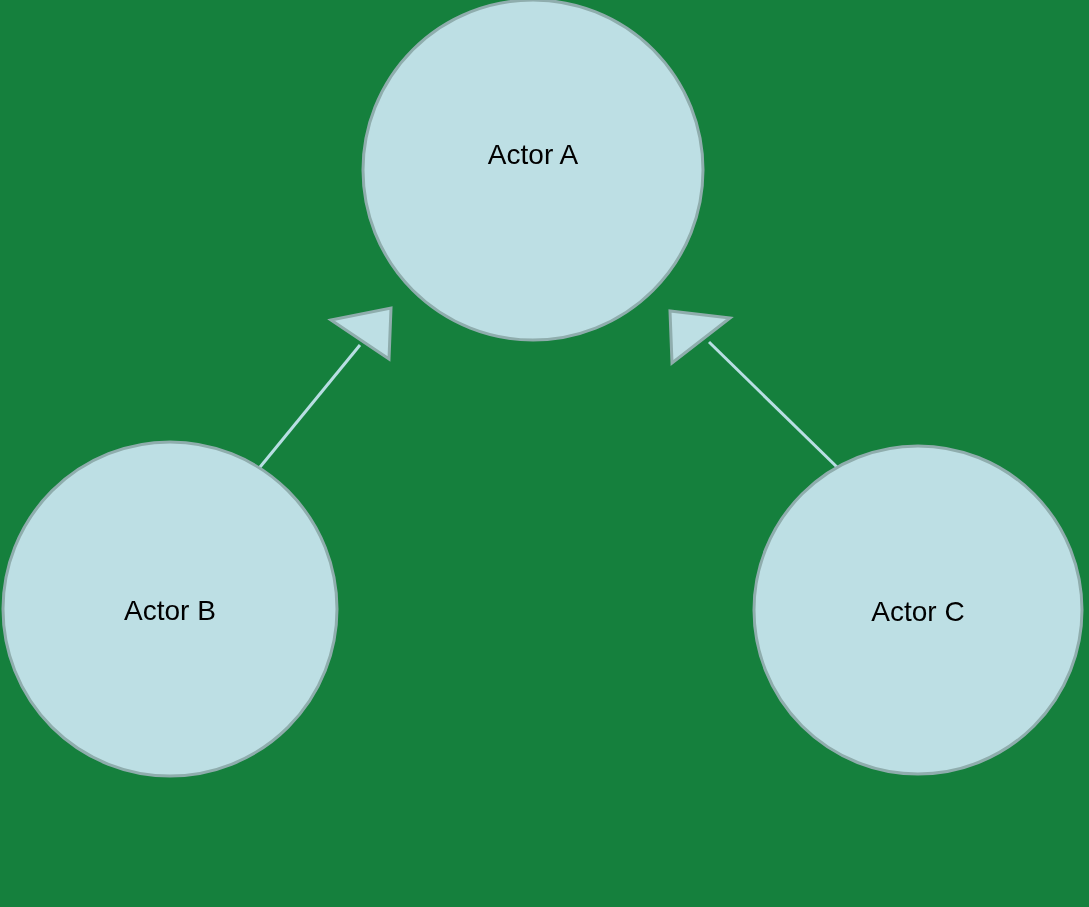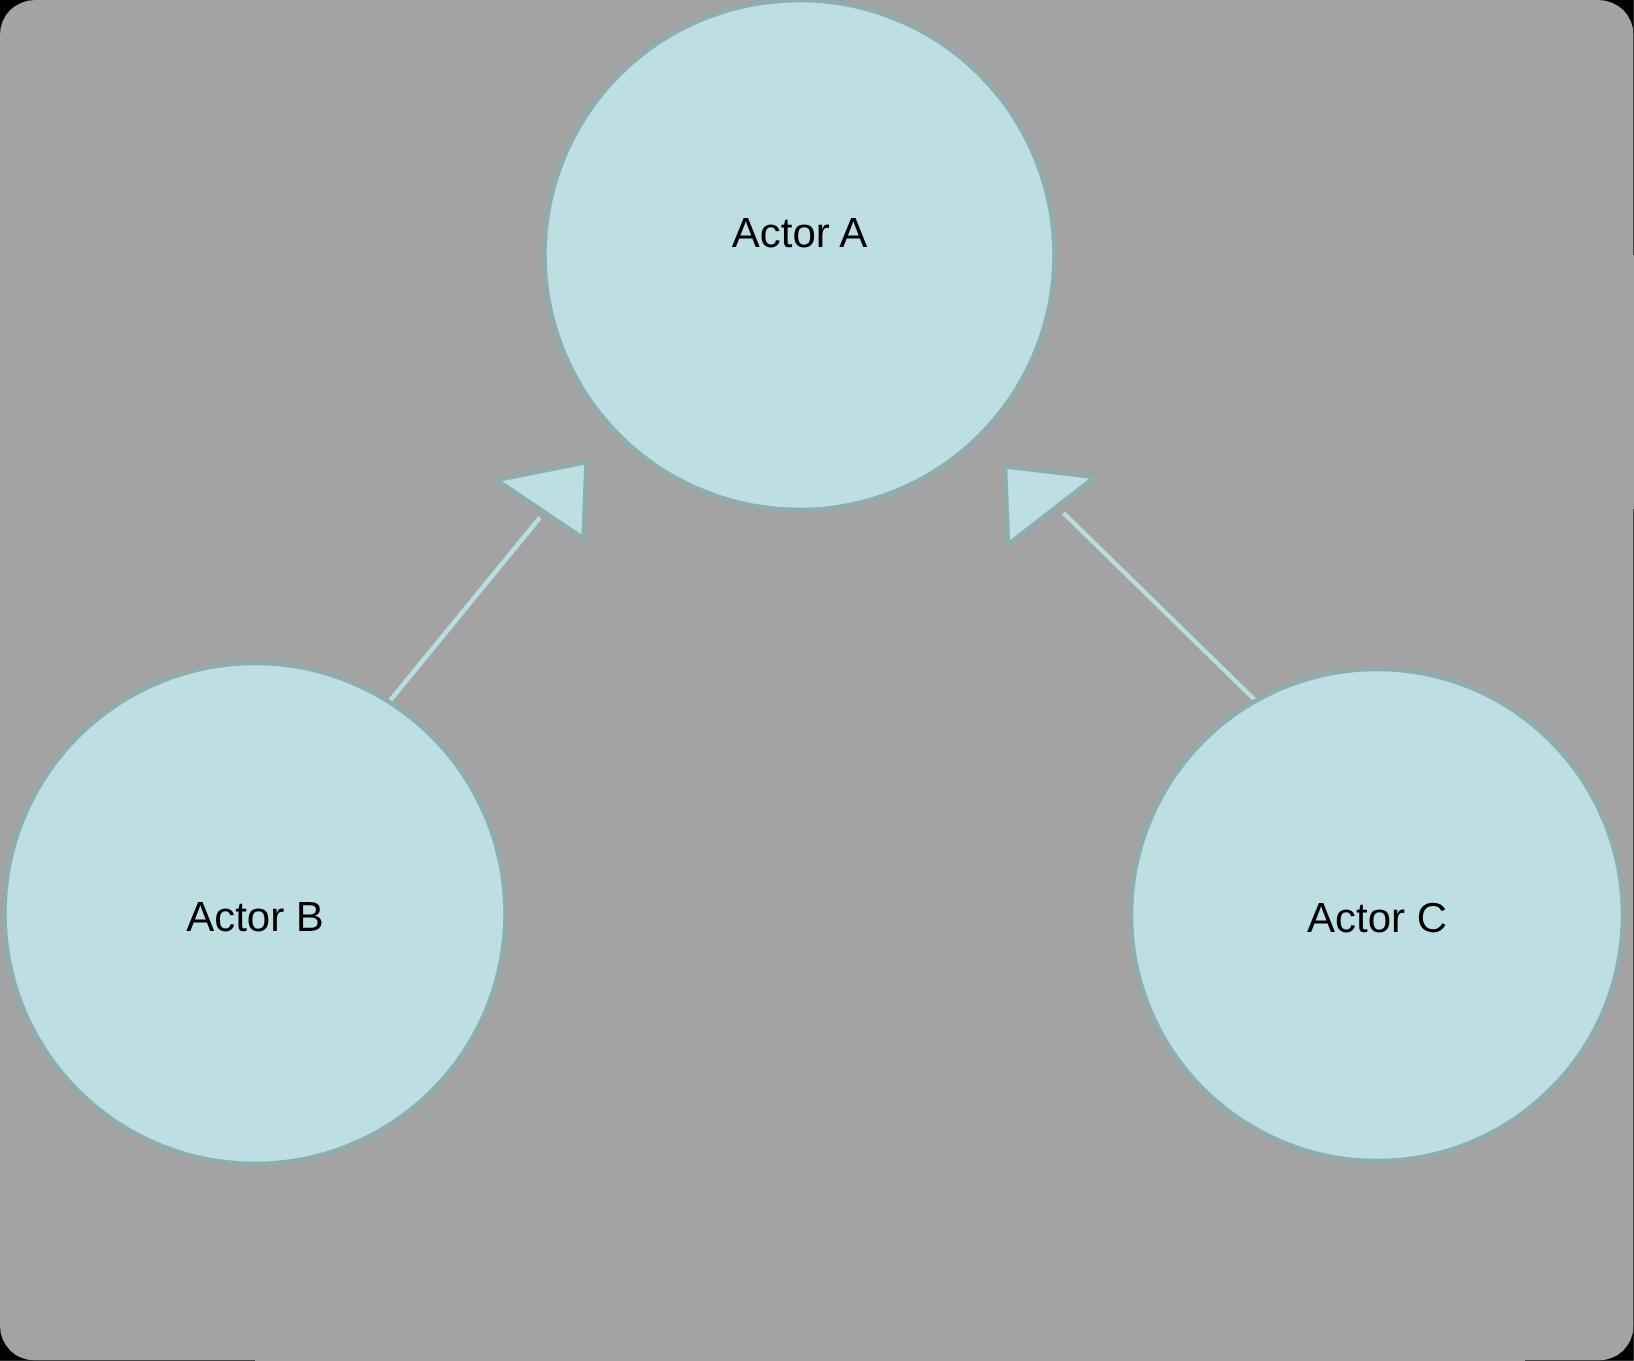--- a/index.html
+++ b/index.html
@@ -44,21 +44,21 @@
     fill: none;
   }
   .edge-arrowhead {
     stroke-width: 3;
     stroke-linejoin: miter;
   }
 </style>
 </head>
 <body style="background: rgb(0, 0, 0);">
 
-<div id="diagram-root" style="background: #a3a3a3; border-radius: 23px;">
+<div id="diagram-root" style="background: #15803d;">
   <svg id="graph-svg" viewBox="0 0 1089 907" xmlns="http://www.w3.org/2000/svg">
 
     <g>
       <path class="edge-line" stroke="#b8dee3" d="M 256,472 L 360,345" stroke-width="3"></path>
       <path class="edge-arrowhead" fill="#bddfe4" stroke="#8fadad" d="M 331,320 L 391,308 L 389,359 Z" stroke-width="3"></path>
     </g>
 
     <g>
       <path class="edge-line" stroke="#b8dee3" d="M 840,470 L 709,342" stroke-width="3"></path>
       <path class="edge-arrowhead" fill="#bddfe4" stroke="#8fadad" d="M 730,318 L 670,311 L 672,363 Z" stroke-width="3"></path>

